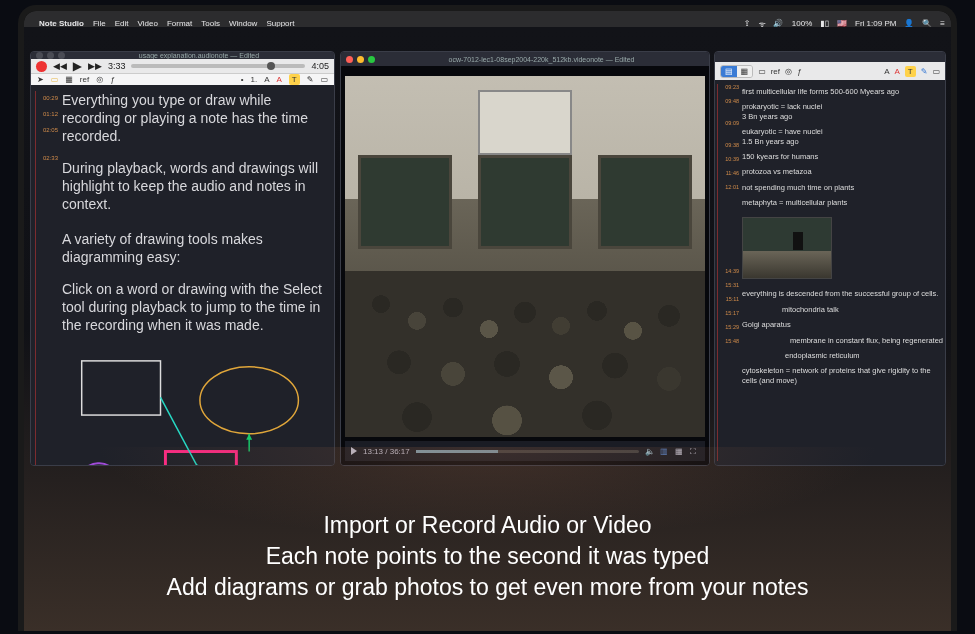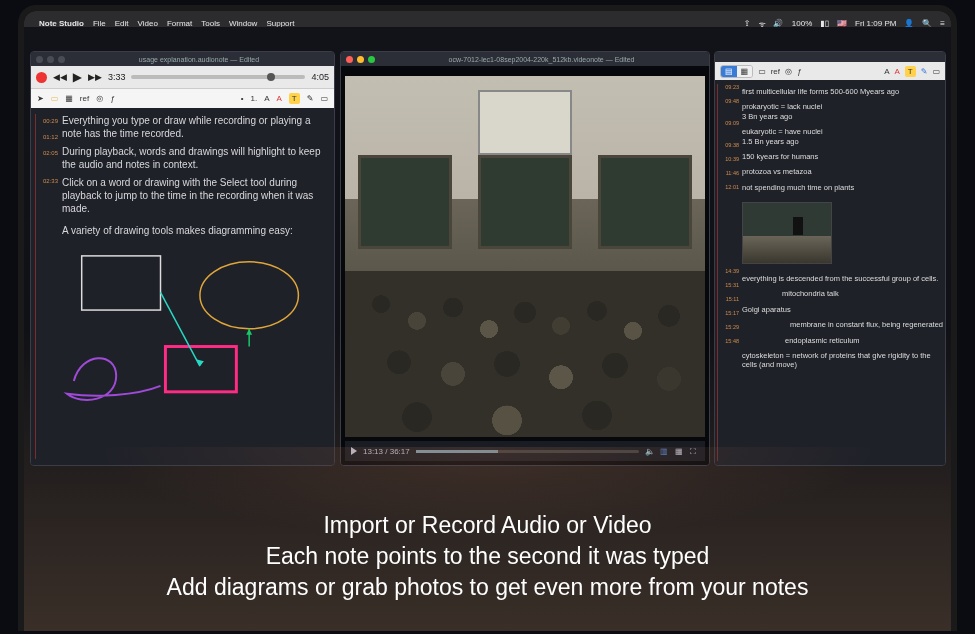--- a/index.html
+++ b/index.html
@@ -80,21 +80,21 @@
     display:flex;align-items:center;padding:0 6px;gap:7px;color:#333;font-size:8px;
   }
   .fmt-toolbar .sp{flex:1}
   .fmt-toolbar span{display:inline-flex;align-items:center}
   .hl-y{background:#ffd24a;padding:1px 3px;border-radius:2px}
   .notes-body{
     flex:1; background:#1f2129; padding:6px 6px 6px 4px;
     display:flex; gap:4px;
   }
   .ts-col{width:18px;display:flex;flex-direction:column;gap:10px;color:#d08b4a;font-size:6px;text-align:right;padding-top:4px}
-  .txt-col{flex:1;display:flex;flex-direction:column;gap:5px;font-size:10px;line-height:1.3}
+  .txt-col{flex:1;display:flex;flex-direction:column;gap:13px;font-size:14px;line-height:1.3}
   .diagram{margin-top:6px;position:relative;height:170px}
   .diagram svg{position:absolute;inset:0}
   .margin-line{width:1px;background:#b33;opacity:.6}
   
   #win-video{ left:316px; top:24px; width:370px; height:415px; background:#101116;}
   .vid-area{flex:1;background:#07080c;position:relative}
   .lecture{
     position:absolute;left:4px;right:4px;top:10px;bottom:28px;
     background:linear-gradient(#c3beb2 0%, #b9b4a7 34%, #6a6558 34%, #3c382f 100%);
   }
@@ -220,22 +220,22 @@
         <div class="margin-line"></div>
         <div class="ts-col">
           <span>00:29</span>
           <span>01:12</span>
           <span>02:05</span>
           <span style="margin-top:12px">02:33</span>
         </div>
         <div class="txt-col">
           <div>Everything you type or draw while recording or playing a note has the time recorded.</div>
           <div>During playback, words and drawings will highlight to keep the audio and notes in context.</div>
+          <div style="margin-top:4px">A variety of drawing tools makes diagramming easy:</div>
           <div>Click on a word or drawing with the Select tool during playback to jump to the time in the recording when it was made.</div>
-          <div style="margin-top:4px">A variety of drawing tools makes diagramming easy:</div>
           <div class="diagram">
             <svg viewBox="0 0 270 170">
               <rect x="20" y="8" width="80" height="55" fill="none" stroke="#ddd" stroke-width="1.5"></rect>
               <ellipse cx="190" cy="48" rx="50" ry="34" fill="none" stroke="#e0a63a" stroke-width="1.5"></ellipse>
               <rect x="105" y="100" width="72" height="46" fill="none" stroke="#ff2b85" stroke-width="3"></rect>
               <path d="M100 45 L140 120" stroke="#27d9c4" stroke-width="1.5" fill="none"></path>
               <path d="M140 120 l-4 -7 l8 2 z" fill="#27d9c4"></path>
               <path d="M190 82 L190 100" stroke="#18c96a" stroke-width="1.5"></path>
               <path d="M190 82 l-3 6 l6 0 z" fill="#18c96a"></path>
               <path d="M12 135 C 20 105, 55 105, 55 130 C 55 155, 20 160, 5 148 C 35 152, 75 150, 100 140" fill="none" stroke="#a04bd8" stroke-width="2"></path>
@@ -314,20 +314,21 @@
           </div>
         <div class="r-txt" id="r-txt-col">
             <div class="r-row" style="white-space: pre-line;">first multicellular life forms 500-600 Myears ago</div>
             <div class="r-row" style="white-space: pre-line;">prokaryotic = lack nuclei
 3 Bn years ago</div>
             <div class="r-row" style="white-space: pre-line;">eukaryotic = have nuclei
 1.5 Bn years ago</div>
             <div class="r-row" style="white-space: pre-line;">150 kyears for humans</div>
             <div class="r-row" style="white-space: pre-line;">protozoa vs metazoa</div>
             <div class="r-row" style="white-space: pre-line;">not spending much time on plants</div>
+            <div class="r-row" style="white-space: pre-line;">metaphyta = multicellular plants</div>
             <div class="r-row">
               <div class="thumb">
                 <div class="lect"></div>
               </div>
             </div>
             <div class="r-row" style="white-space: pre-line;">everything is descended from the successful group of cells.</div>
             <div class="r-row" style="white-space: pre-line; margin-left: 40px;">mitochondria talk</div>
             <div class="r-row" style="white-space: pre-line;">Golgi aparatus</div>
             <div class="r-row" style="white-space: pre-line; text-align: right;">membrane in constant flux, being regenerated</div>
             <div class="r-row" style="white-space: pre-line; margin-left: 43px;">endoplasmic reticulum</div>

